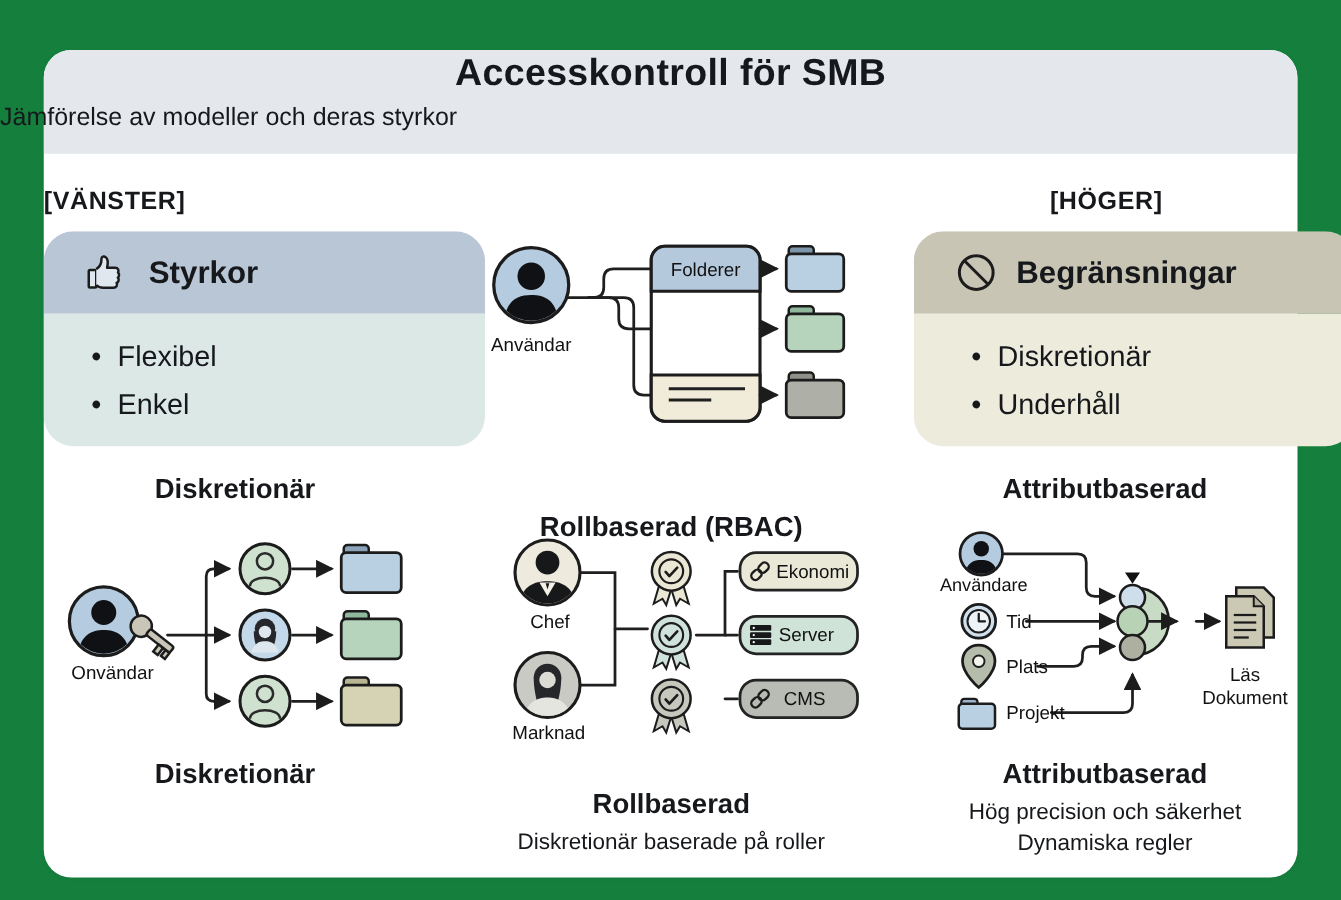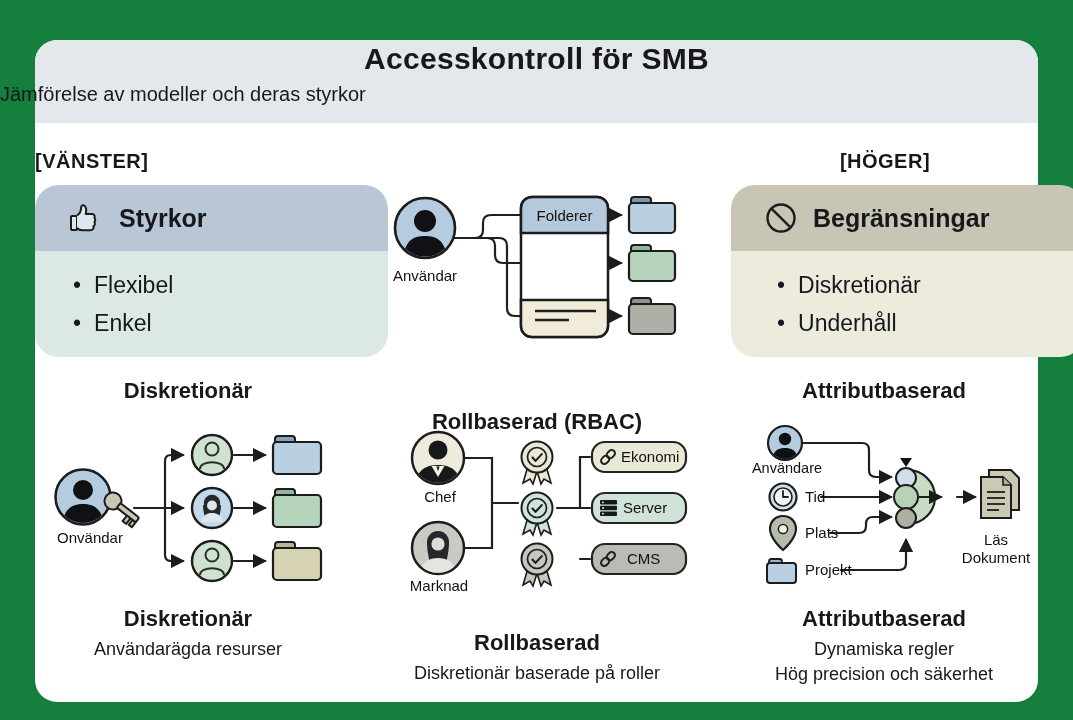--- a/index.html
+++ b/index.html
@@ -359,25 +359,24 @@
       <line x1="264" y1="78" x2="282" y2="78" stroke="#1c1c1c" stroke-width="1.8"></line>
       <line x1="264" y1="84" x2="282" y2="84" stroke="#1c1c1c" stroke-width="1.8"></line>
       <line x1="264" y1="90" x2="276" y2="90" stroke="#1c1c1c" stroke-width="1.8"></line>
     </g>
     <text class="sl" x="273" y="125" text-anchor="middle">Läs</text>
     <text class="sl" x="273" y="143" text-anchor="middle">Dokument</text>
   </svg>
 
   <div class="a caption" style="left:15px;">
     <div class="caption-title">Diskretionär</div>
-    <div class="caption-line">Användarägda resurser</div>
   </div>
   <div class="a caption" style="left:364px;margin-top:24px;">
     <div class="caption-title">Rollbaserad</div>
     <div class="caption-line">Diskretionär baserade på roller</div>
   </div>
   <div class="a caption" style="left:711px;">
     <div class="caption-title">Attributbaserad</div>
+    <div class="caption-line">Hög precision och säkerhet</div>
     <div class="caption-line">Dynamiska regler</div>
-    <div class="caption-line">Hög precision och säkerhet</div>
   </div>
 
 </div>
 
 </body></html>

